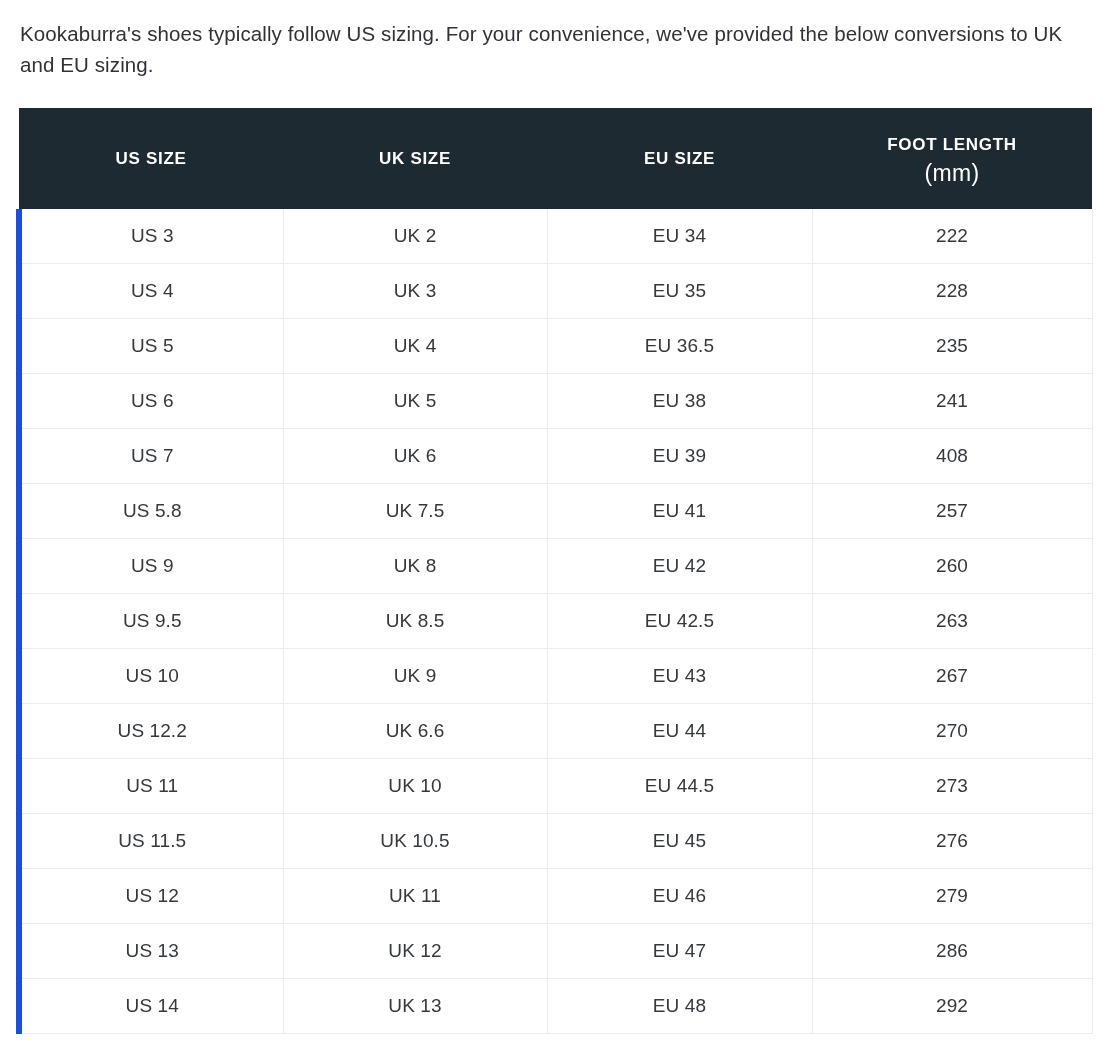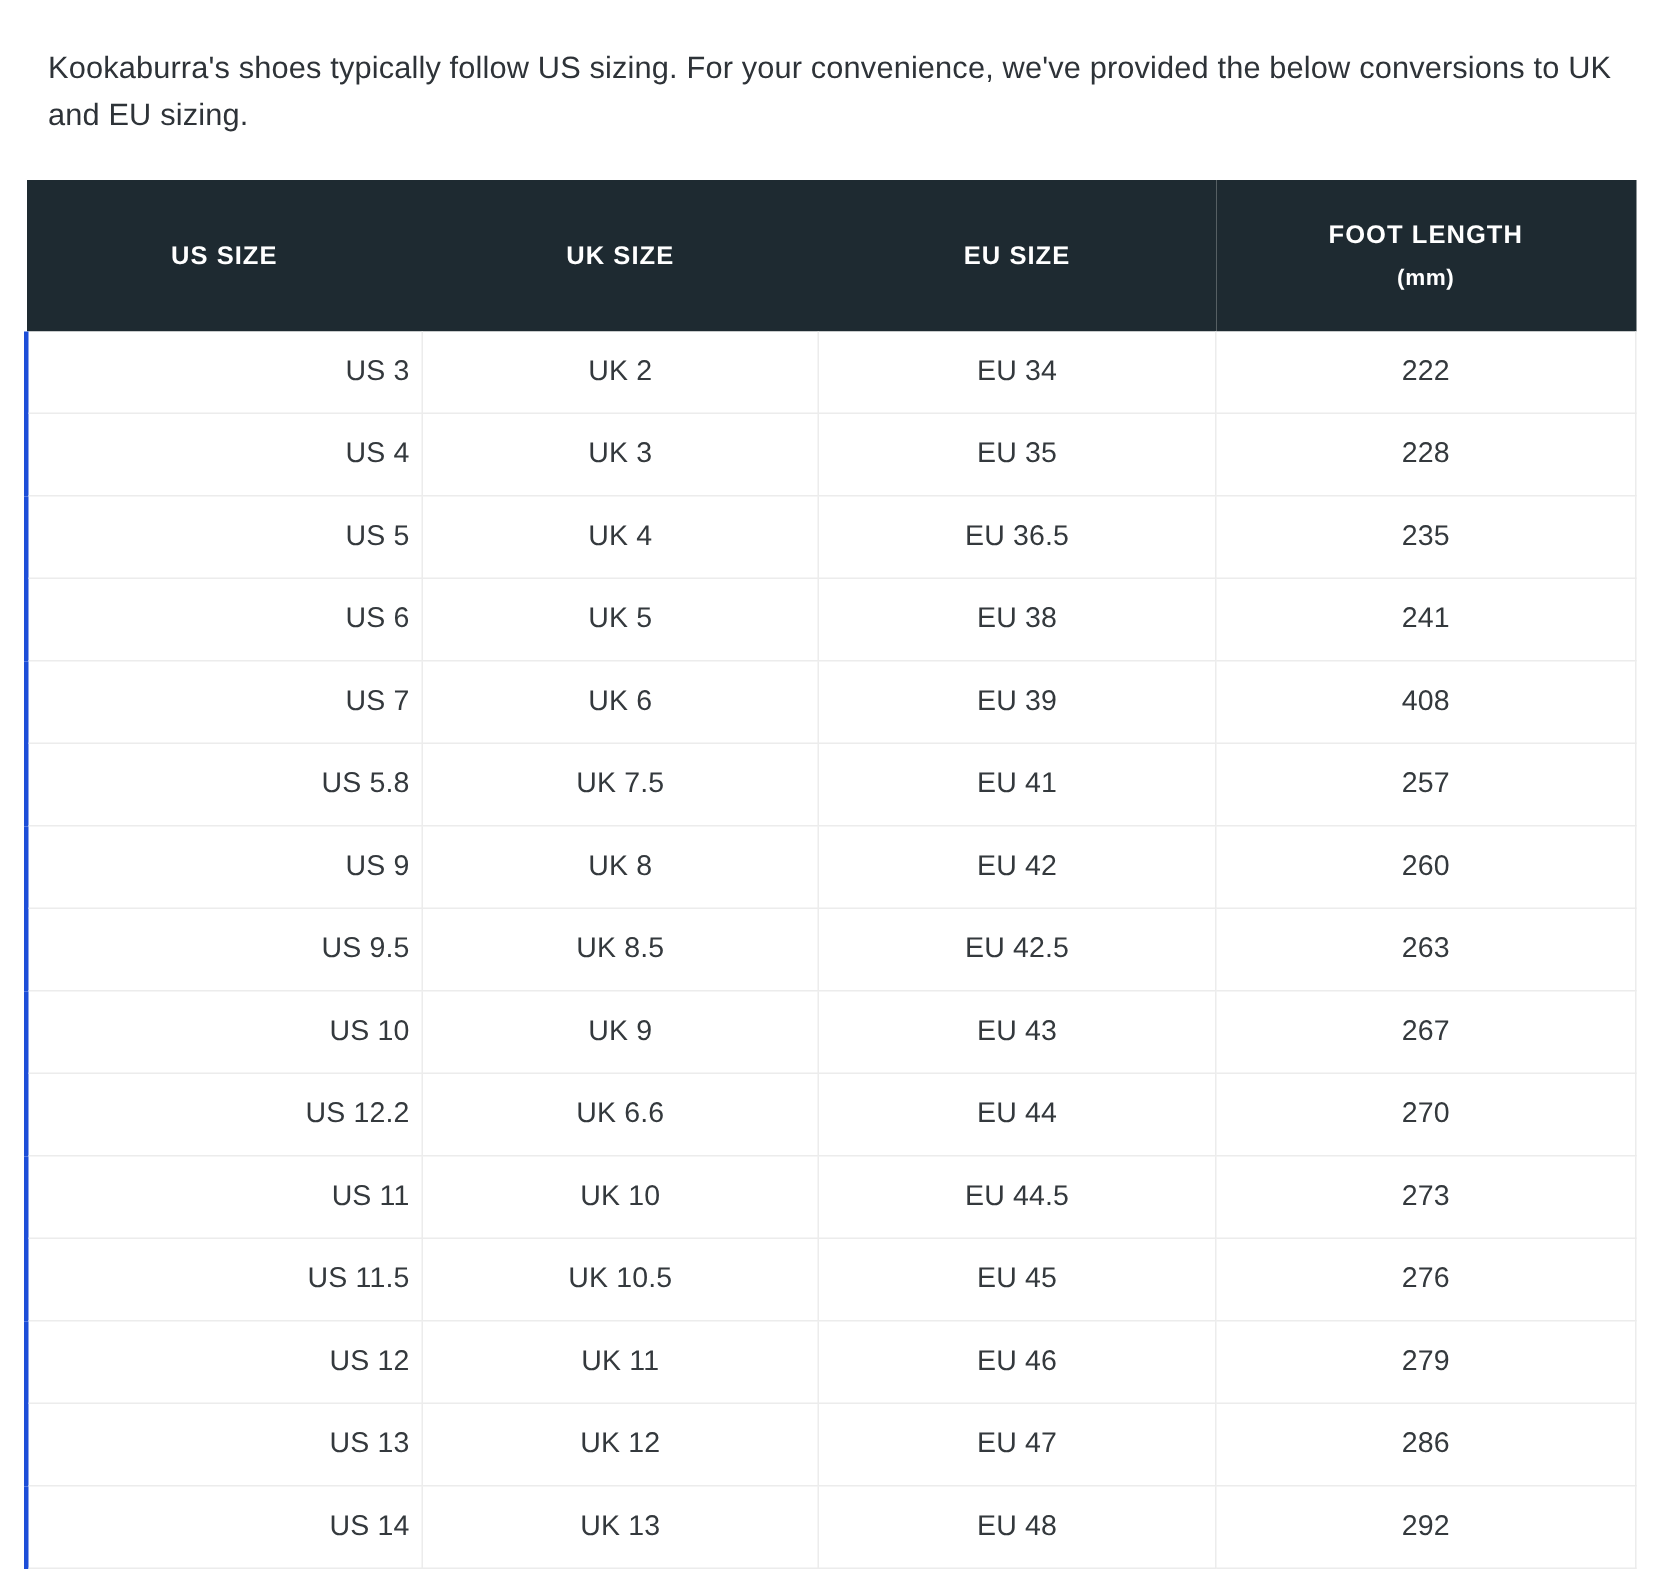--- a/index.html
+++ b/index.html
@@ -15,21 +15,21 @@
     overflow: hidden;
   }
 
   .page {
     width: 1116px;
     box-sizing: border-box;
     padding: 0;
   }
 
   .intro {
-    margin: 16px;
+    margin: 4px;
     padding: 14px 24px 0 16px;
     font-size: 20.5px;
     line-height: 31px;
     color: #2e3338;
     font-weight: 400;
     letter-spacing: 0.1px;
     max-width: 1060px;
   }
 
   .table-wrap {
@@ -57,43 +57,42 @@
     vertical-align: middle;
     height: 89px;
     padding: 6px 8px;
     border: none;
     line-height: 29px;
     text-transform: uppercase;
   }
 
   table.size-table thead th .hdr-line2 {
     display: block;
-    font-size: 15px;
-    font-weight: 700;
+    font-size: 23px;
+    font-weight: 400;
     letter-spacing: 0.4px;
     text-transform: none;
   }
 
   table.size-table tbody td {
     height: 54px;
     font-size: 19px;
     font-weight: 400;
     color: #34393d;
     text-align: center;
     vertical-align: middle;
     padding: 0 8px;
     border-right: 1px solid #ececec;
     border-bottom: 1px solid #ececec;
     background: #ffffff;
     letter-spacing: 0.1px;
   }
 
   table.size-table tbody td:first-child {
-    border-left: 3px solid #1d4ed8;
-    text-align: right;
+    border-left: 6px solid #1d4ed8;
   }
 </style>
 </head>
 <body>
 
 <div class="page">
 
   <p class="intro">Kookaburra's shoes typically follow US sizing. For your convenience, we've provided the below conversions to UK and EU sizing.</p>
 
   <div class="table-wrap">

